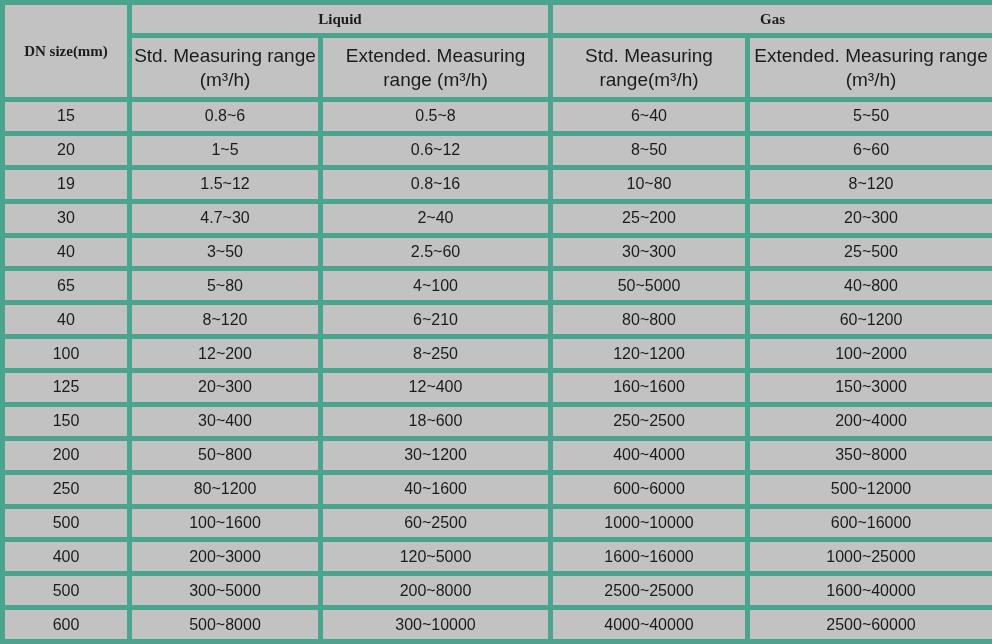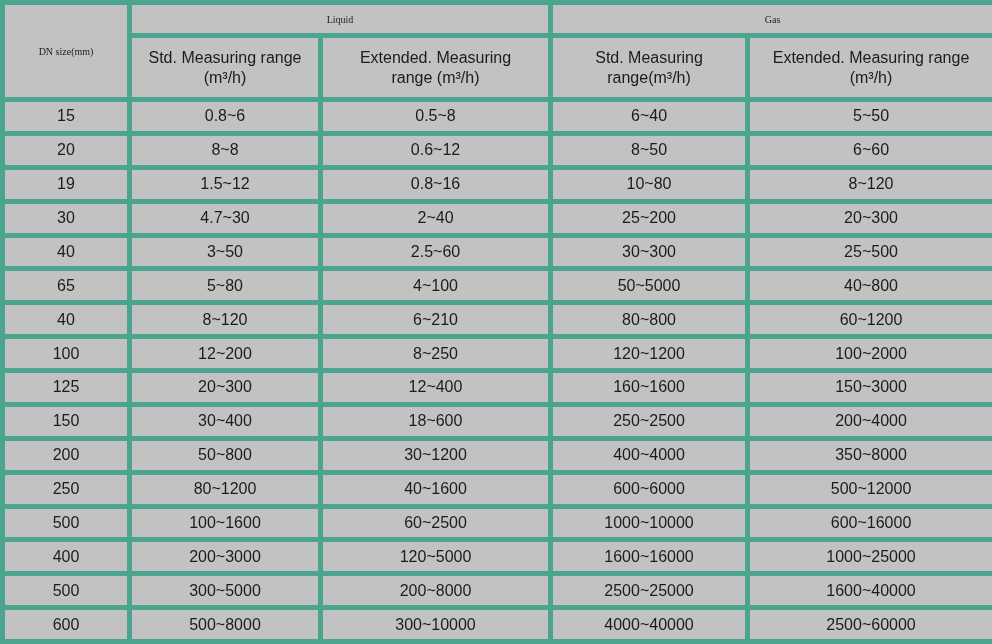--- a/index.html
+++ b/index.html
@@ -28,29 +28,29 @@
     text-align: center;
     vertical-align: middle;
     padding: 0 2px;
     overflow: hidden;
   }
   tr.group-row {
     height: 33px;
   }
   tr.group-row th {
     font-family: "Liberation Serif", serif;
-    font-weight: normal;
-    font-size: 10px;
+    font-weight: bold;
+    font-size: 15px;
   }
   tr.sub-row {
     height: 64px;
   }
   tr.sub-row th {
     font-weight: normal;
-    font-size: 16px;
+    font-size: 19px;
     white-space: pre-line;
     line-height: 1.25;
   }
   th.corner-cell {
     font-weight: normal;
     font-size: 16px;
   }
   tbody td {
     font-size: 16px;
   }
@@ -86,21 +86,21 @@
   <tbody>
       <tr>
         <td>15</td>
         <td>0.8~6</td>
         <td>0.5~8</td>
         <td>6~40</td>
         <td>5~50</td>
       </tr>
       <tr>
         <td>20</td>
-        <td>8~8</td>
+        <td>1~5</td>
         <td>0.6~12</td>
         <td>8~50</td>
         <td>6~60</td>
       </tr>
       <tr>
         <td>19</td>
         <td>1.5~12</td>
         <td>0.8~16</td>
         <td>10~80</td>
         <td>8~120</td>

